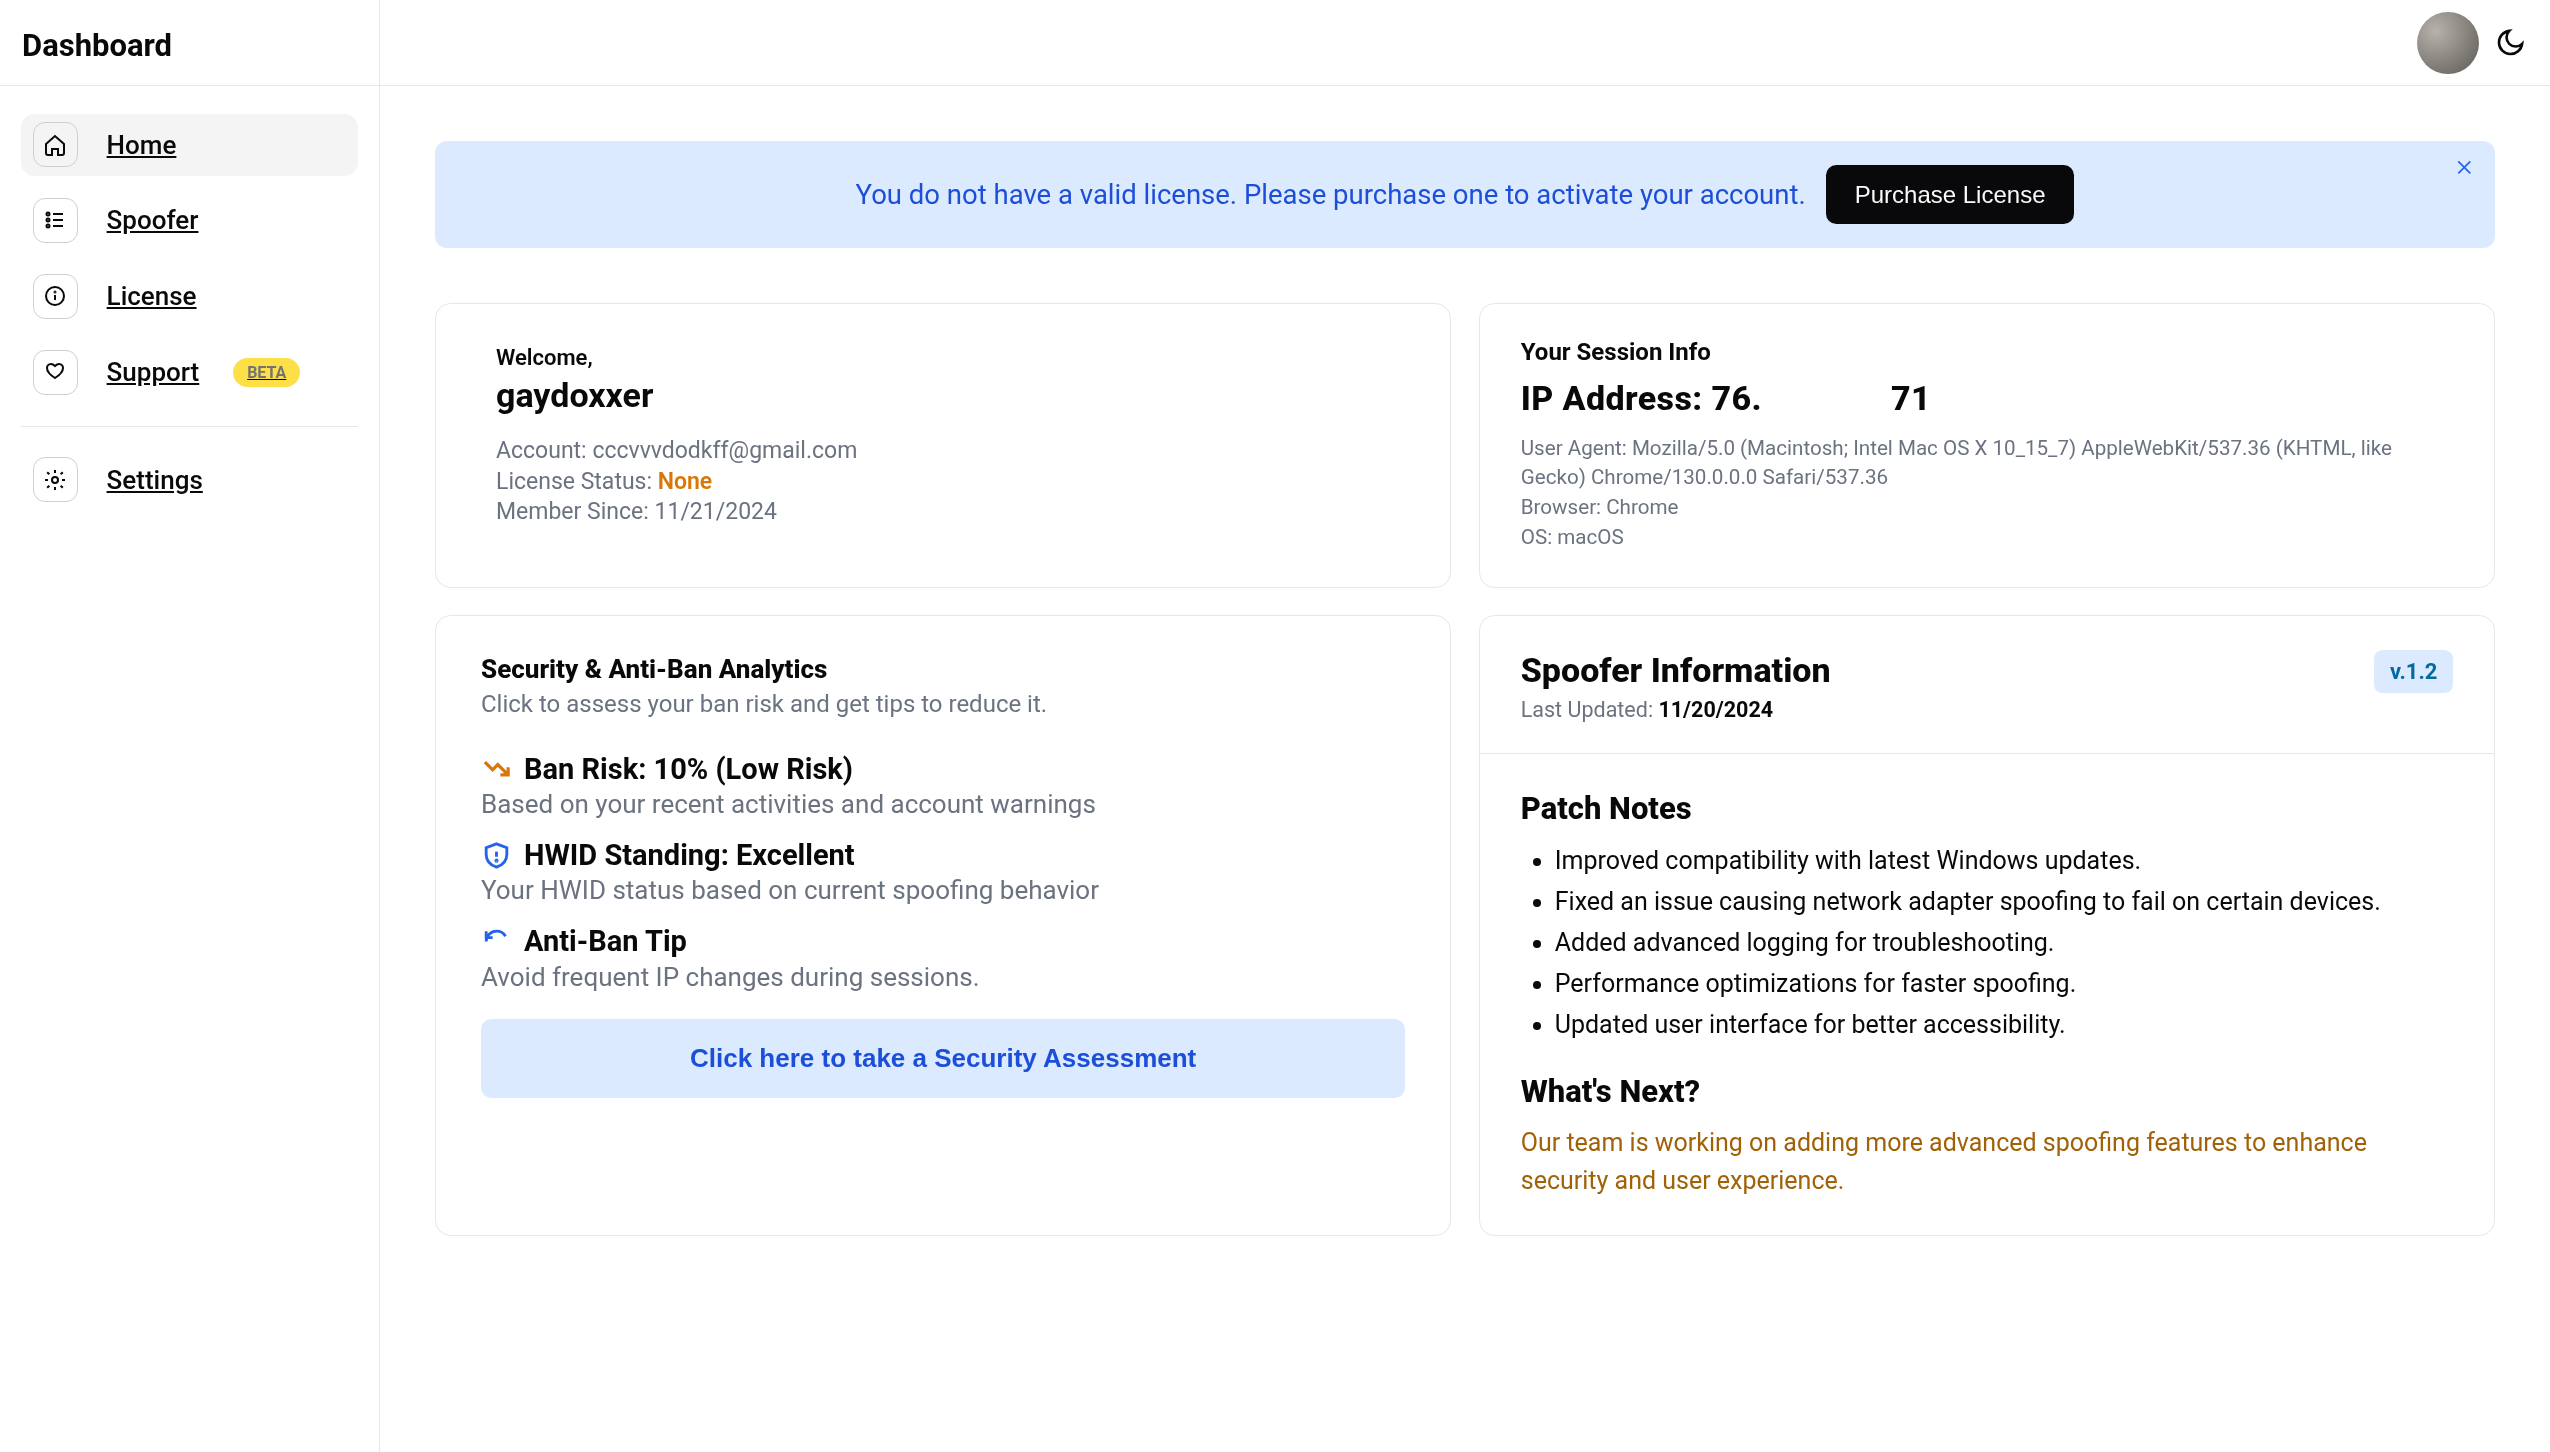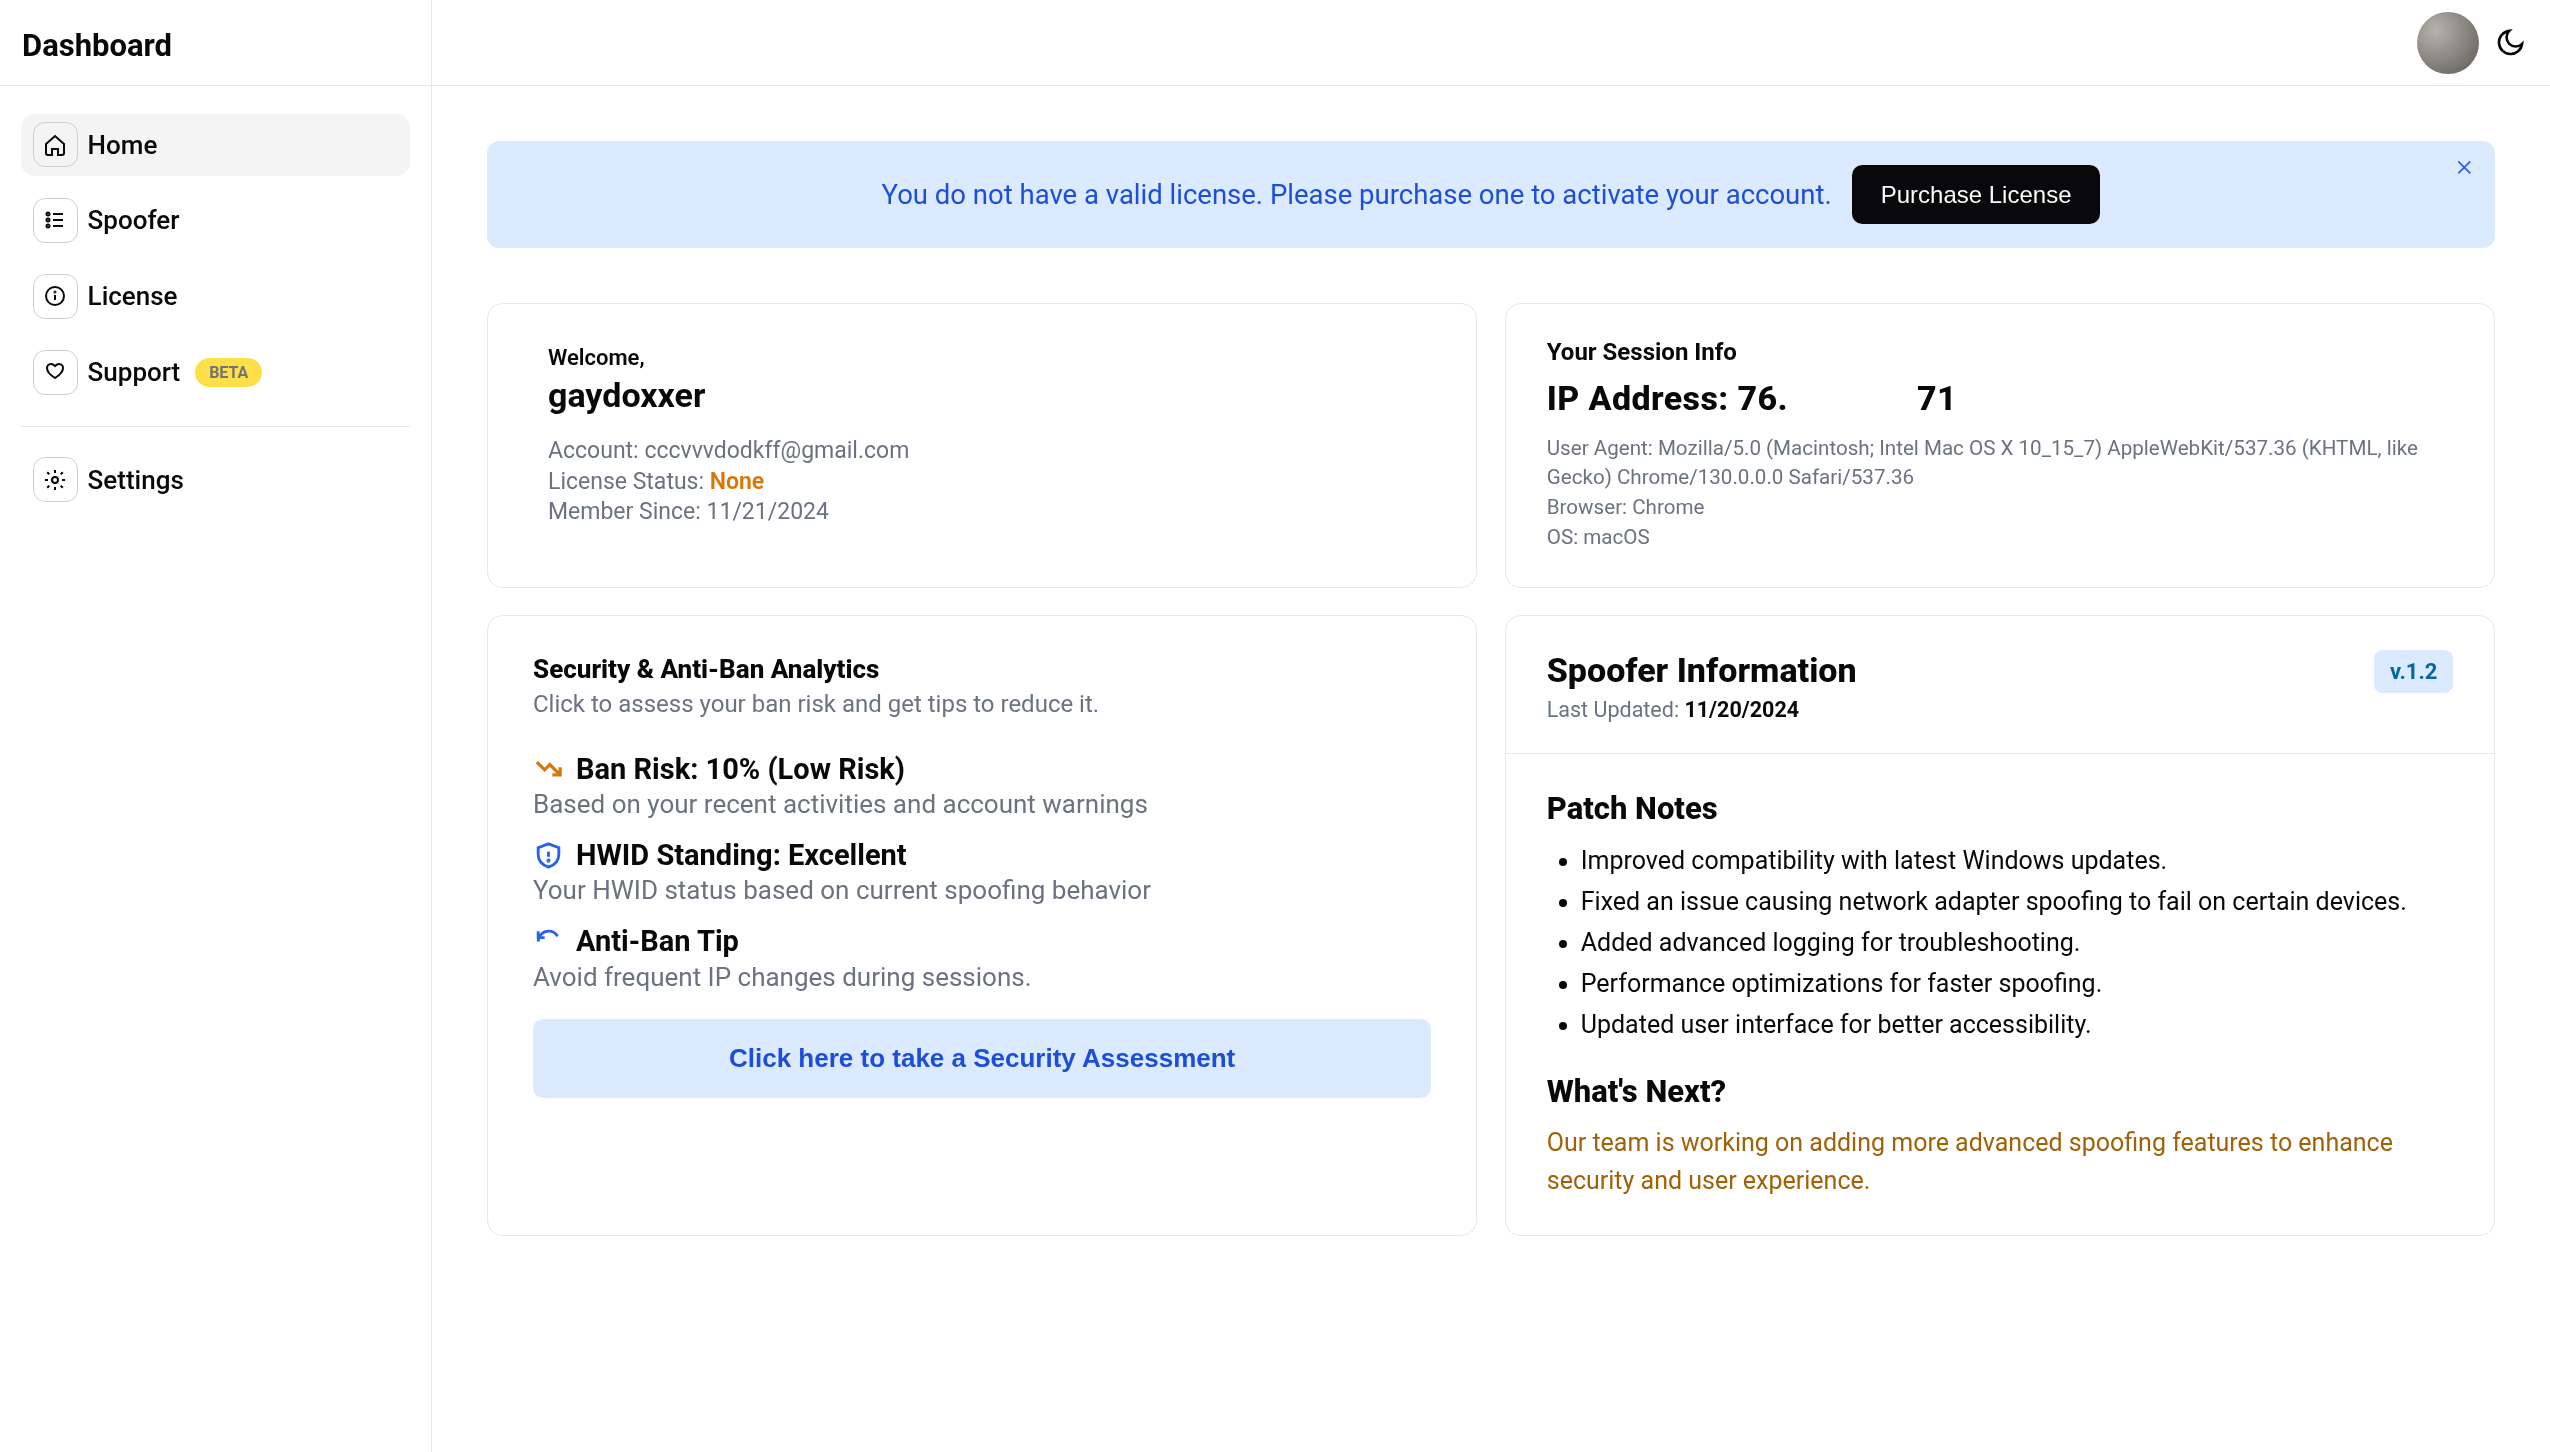--- a/index.html
+++ b/index.html
@@ -6,21 +6,21 @@
   body {
     font-family: -apple-system, BlinkMacSystemFont, "Segoe UI", Roboto, sans-serif;
     background: #fff;
     color: #09090b;
     width: 2550px; height: 1453px;
     overflow: hidden;
     transform-origin: top left;
   }
   .app { display: flex; width: 100%; height: 100%; }
   .sidebar {
-    width: 432px;
+    width: 380px;
     border-right: 0.9px solid #e5e7eb;
     display: flex;
     flex-direction: column;
     text-align: center;
   }
   .dashboard-title {
     font-size: 31px;
     font-weight: 700;
     padding: 24px 22px 19px;
     border-bottom: 0.9px solid #e5e7eb;
@@ -30,27 +30,28 @@
   }
   .nav {
     padding: 27.5px 20.6px;
     display: flex;
     flex-direction: column;
     gap: 13.7px;
   }
   .nav-item {
     display: flex;
     align-items: center;
-    gap: 10px;
+    gap: 29px;
     padding: 8.6px 12px;
     border-radius: 13.7px;
     cursor: pointer;
     font-size: 26px;
     font-weight: 500;
     color: #09090b;
+    text-decoration: underline;
   }
   .nav-item.active { background: #f4f4f5; }
   .nav-icon-box {
     width: 45px; height: 45px;
     border: 1.7px solid #cfcfd2;
     border-radius: 12px;
     display: flex; align-items: center; justify-content: center;
   }
   .nav-icon-box svg { width: 24px; height: 24px; stroke: #09090b; }
   .beta-badge {

